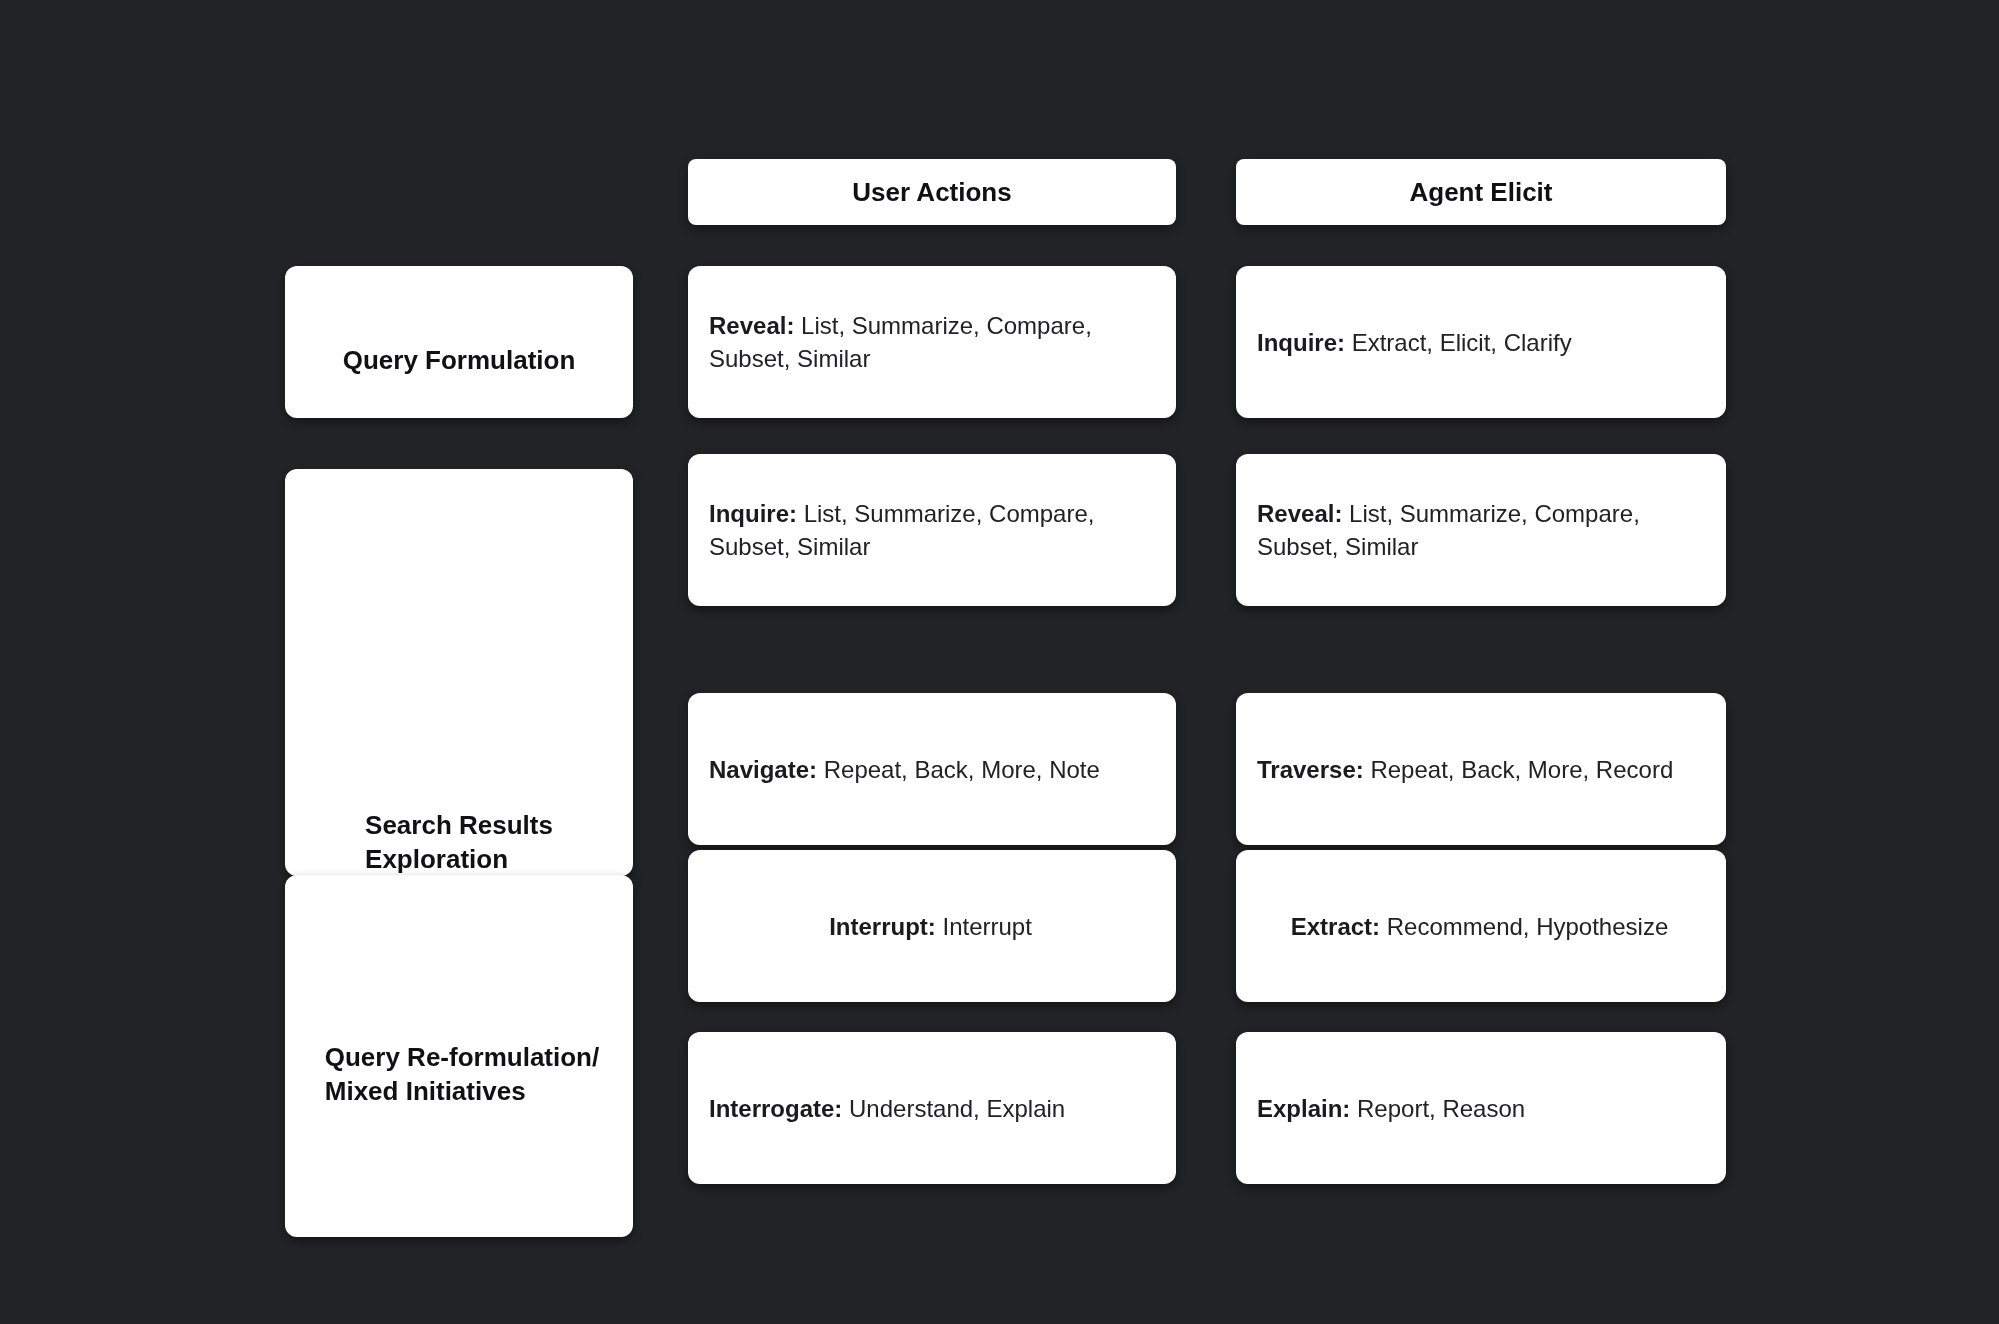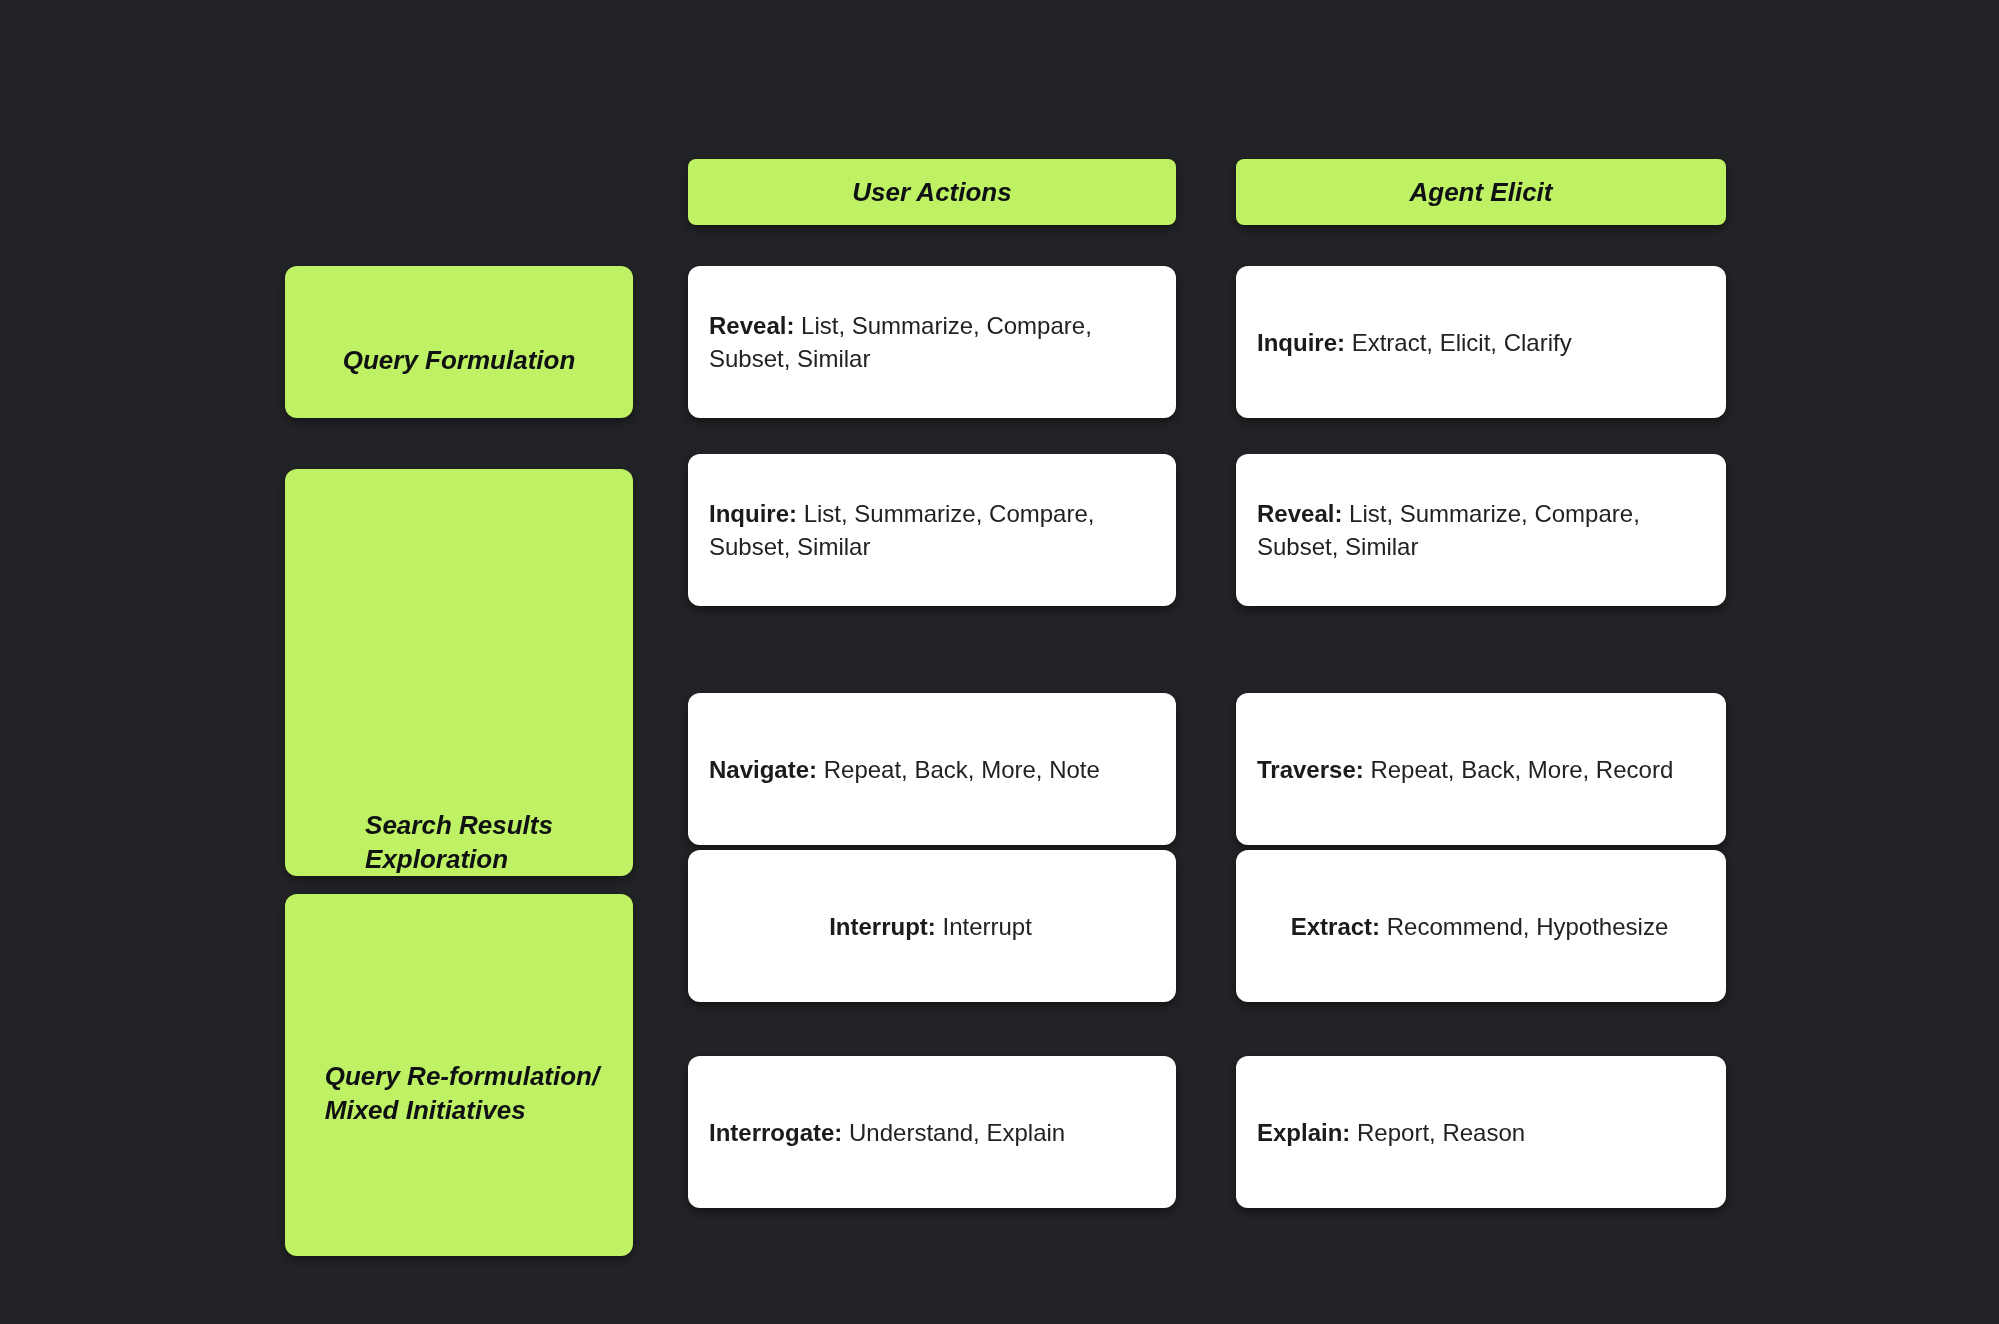--- a/index.html
+++ b/index.html
@@ -16,24 +16,23 @@
     overflow: hidden;
   }
   .cell {
     position: absolute;
     box-sizing: border-box;
     border-radius: 12px;
     display: flex;
     align-items: center;
   }
   .mint {
-    background: #bef264;
+    background: #ffffff;
     color: #101113;
     box-shadow: 0 4px 10px rgba(0,0,0,0.40);
-    font-style: italic;
   }
   .header {
     border-radius: 8px;
     justify-content: center;
     font-weight: 700;
     font-size: 26px;
     top: 159px;
     height: 66px;
   }
   .label {
@@ -62,23 +61,23 @@
   
   .col-label  { left: 285px;  width: 348px; }
   .col-user   { left: 688px;  width: 488px; }
   .col-agent  { left: 1236px; width: 490px; }
 
   
   .r1  { top: 266px;  height: 152px; }
   .r2a { top: 454px;  height: 152px; }
   .r2b { top: 653px;  height: 152px; margin-top: 40px; }
   .r3a { top: 850px;  height: 152px; justify-content: center; }
-  .r3b { top: 1056px; height: 152px; }
+  .r3b { top: 1032px; height: 152px; }
   .label-r2 { top: 469px; height: 407px; align-items: flex-end; }
-  .label-r3 { top: 894px; height: 362px; padding-left: 34px; }
+  .label-r3 { top: 875px; height: 362px; padding-left: 34px; }
 </style>
 </head>
 <body>
 
 <div class="canvas">
 
   <div class="cell mint header col-user">
     <span>User Actions</span>
   </div>
   <div class="cell mint header col-agent">

